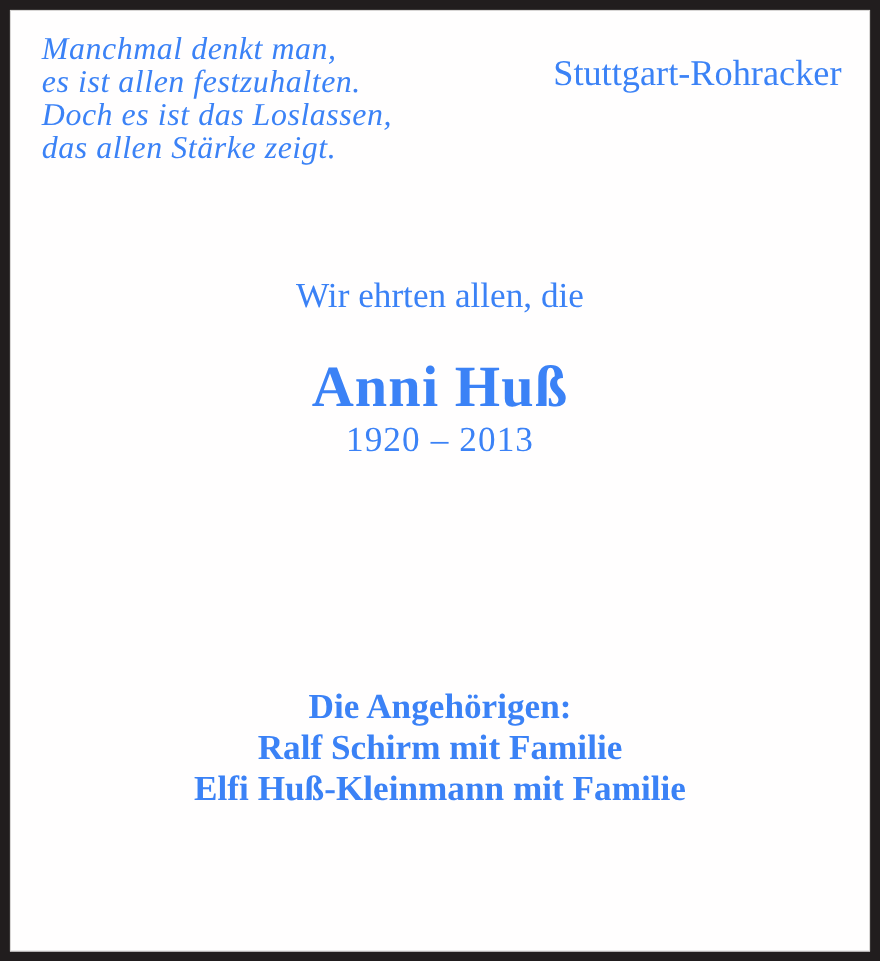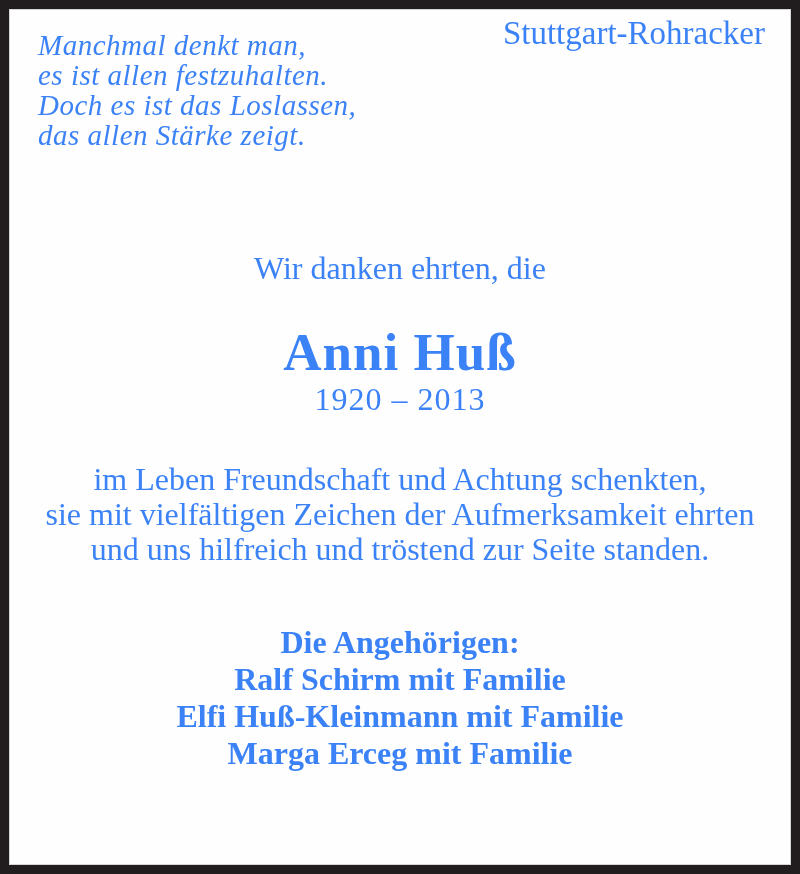--- a/index.html
+++ b/index.html
@@ -30,21 +30,21 @@
     left: 29px;
     top: 21px;
     font-style: italic;
     font-size: 29px;
     line-height: 30px;
     letter-spacing: 0.5px;
     white-space: nowrap;
   }
   .location {
     position: absolute;
-    top: 8px;
+    top: 42px;
     right: 26px;
     font-size: 33px;
     line-height: 1;
     white-space: nowrap;
   }
   .center-line {
     position: absolute;
     left: 0;
     right: 0;
     text-align: center;
@@ -89,33 +89,27 @@
 
     <div class="epigraph">
       <div>Manchmal denkt man,</div>
       <div>es ist allen festzuhalten.</div>
       <div>Doch es ist das Loslassen,</div>
       <div>das allen Stärke zeigt.</div>
     </div>
 
     <div class="location">Stuttgart-Rohracker</div>
 
-    <div class="center-line intro">Wir danken ehrten, die</div>
+    <div class="center-line intro">Wir ehrten allen, die</div>
 
     <div class="center-line name">Anni Huß</div>
 
     <div class="center-line years">1920 – 2013</div>
 
-    <div class="center-line body-text">
-      <div>im Leben Freundschaft und Achtung schenkten,</div>
-      <div>sie mit vielfältigen Zeichen der Aufmerksamkeit ehrten</div>
-      <div>und uns hilfreich und tröstend zur Seite standen.</div>
-    </div>
 
     <div class="center-line family-block">
       <div>Die Angehörigen:</div>
       <div>Ralf Schirm mit Familie</div>
       <div>Elfi Huß-Kleinmann mit Familie</div>
-      <div>Marga Erceg mit Familie</div>
     </div>
 
   </div>
 </div>
 
 </body></html>

